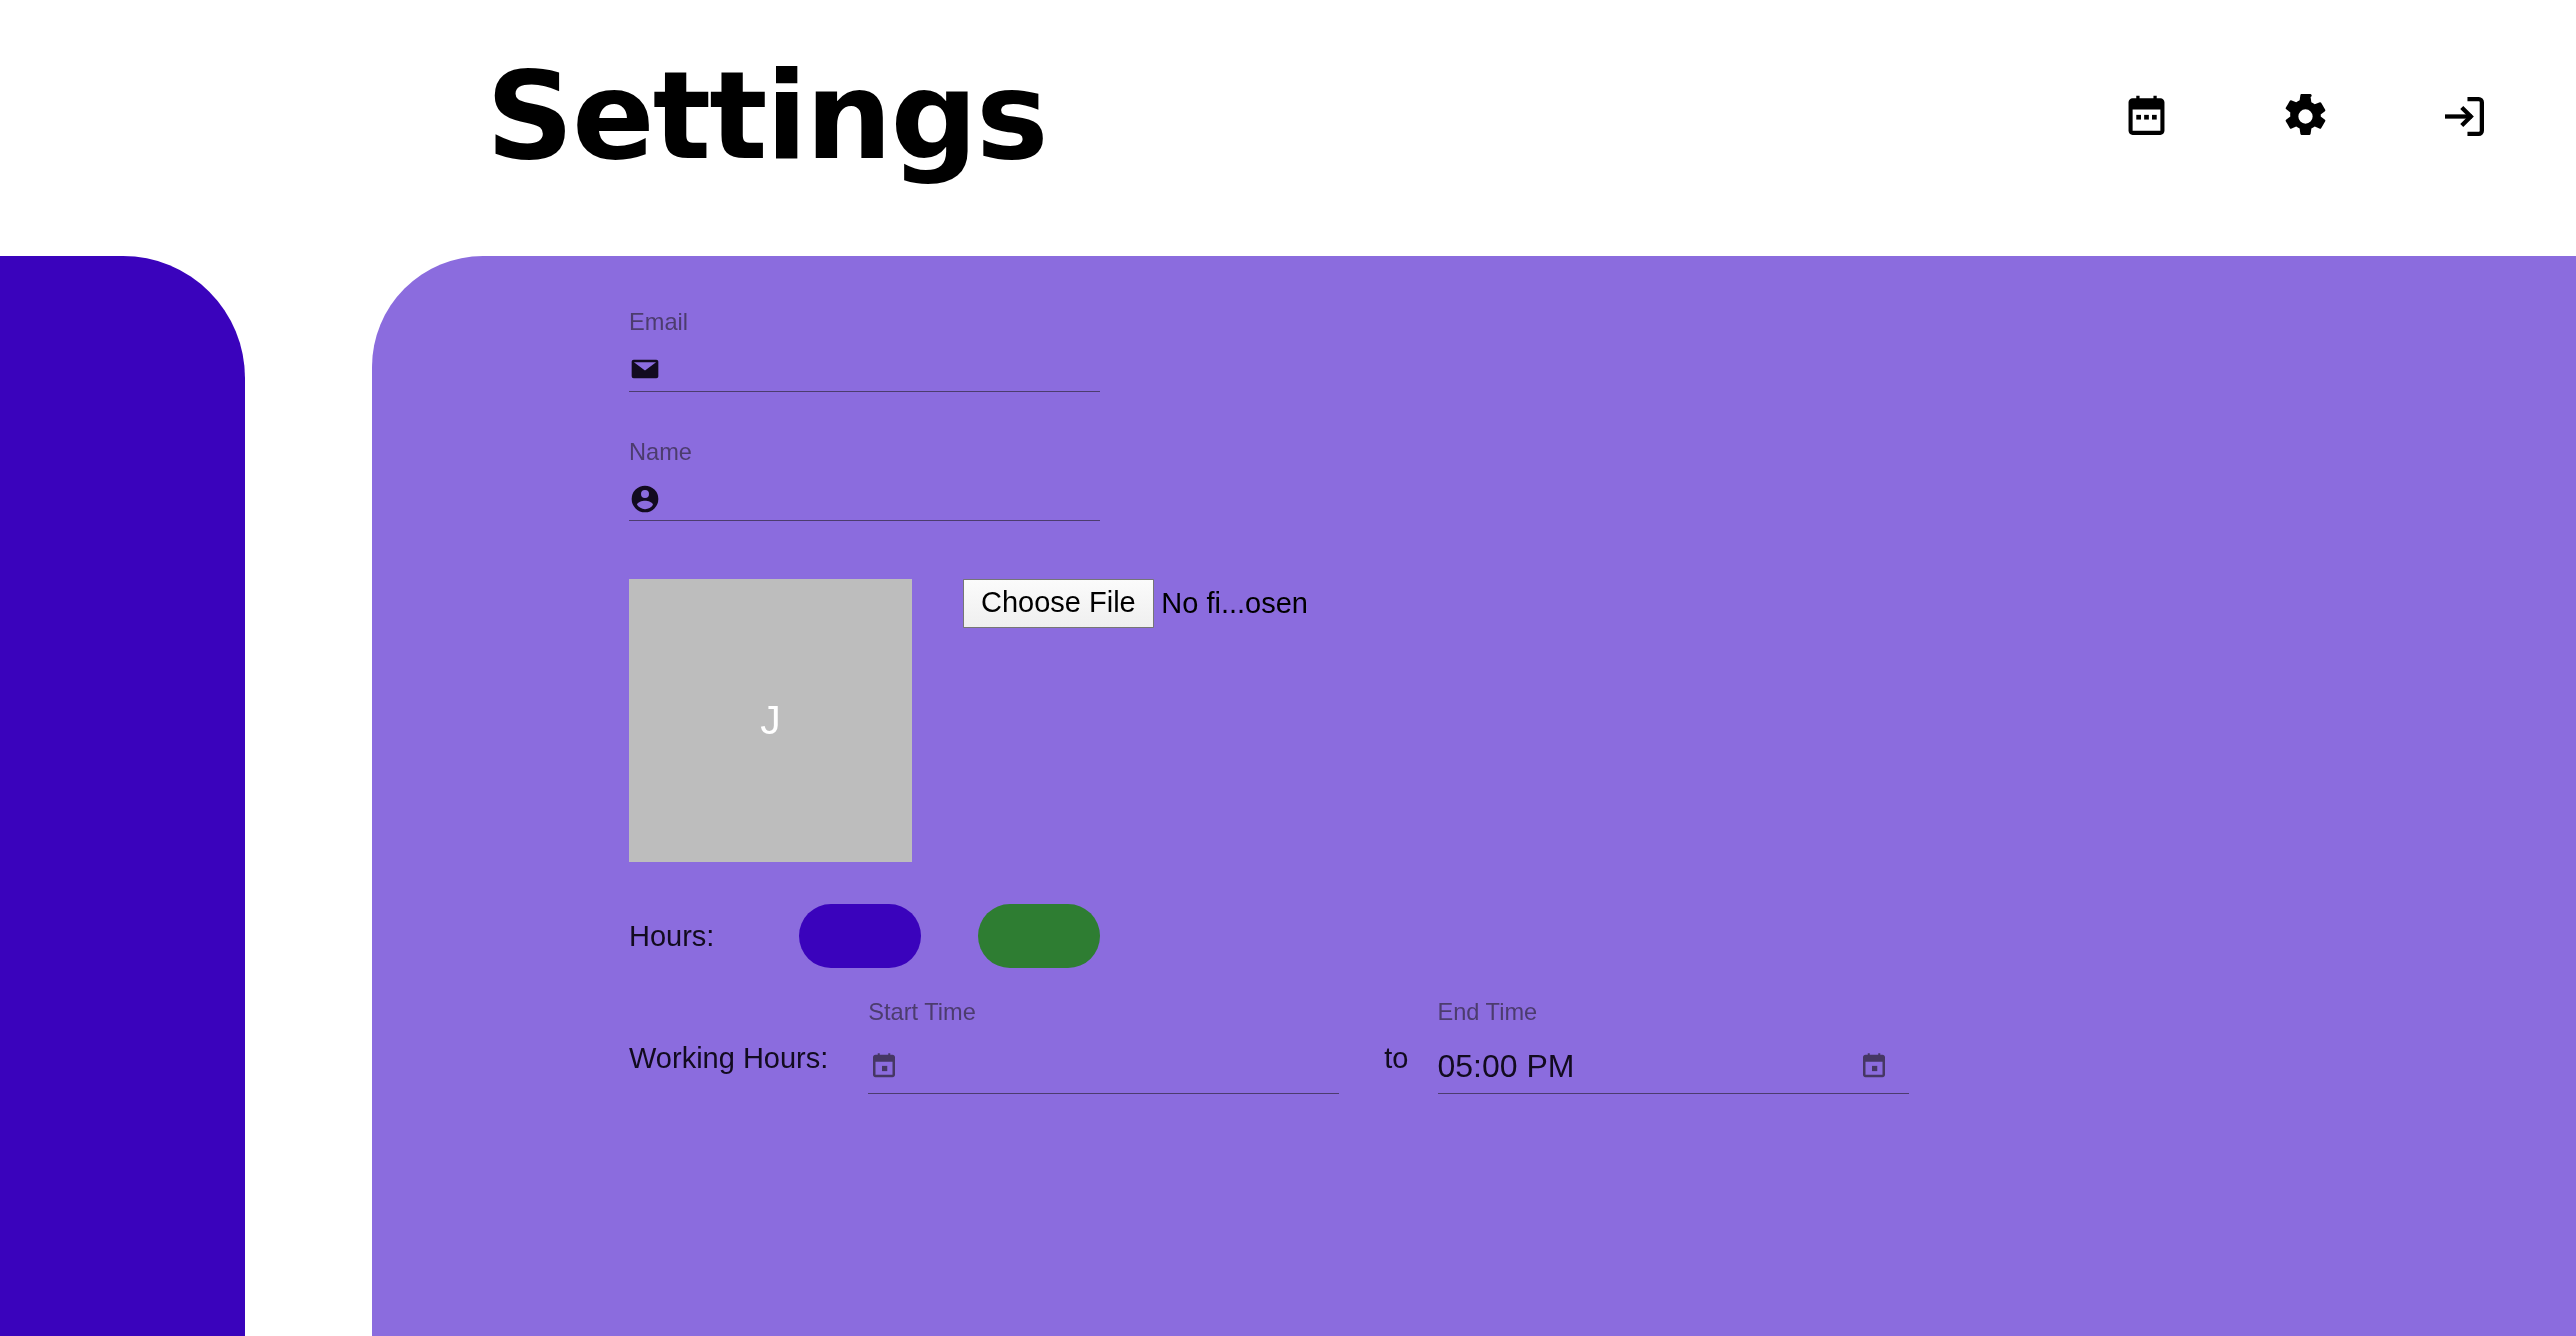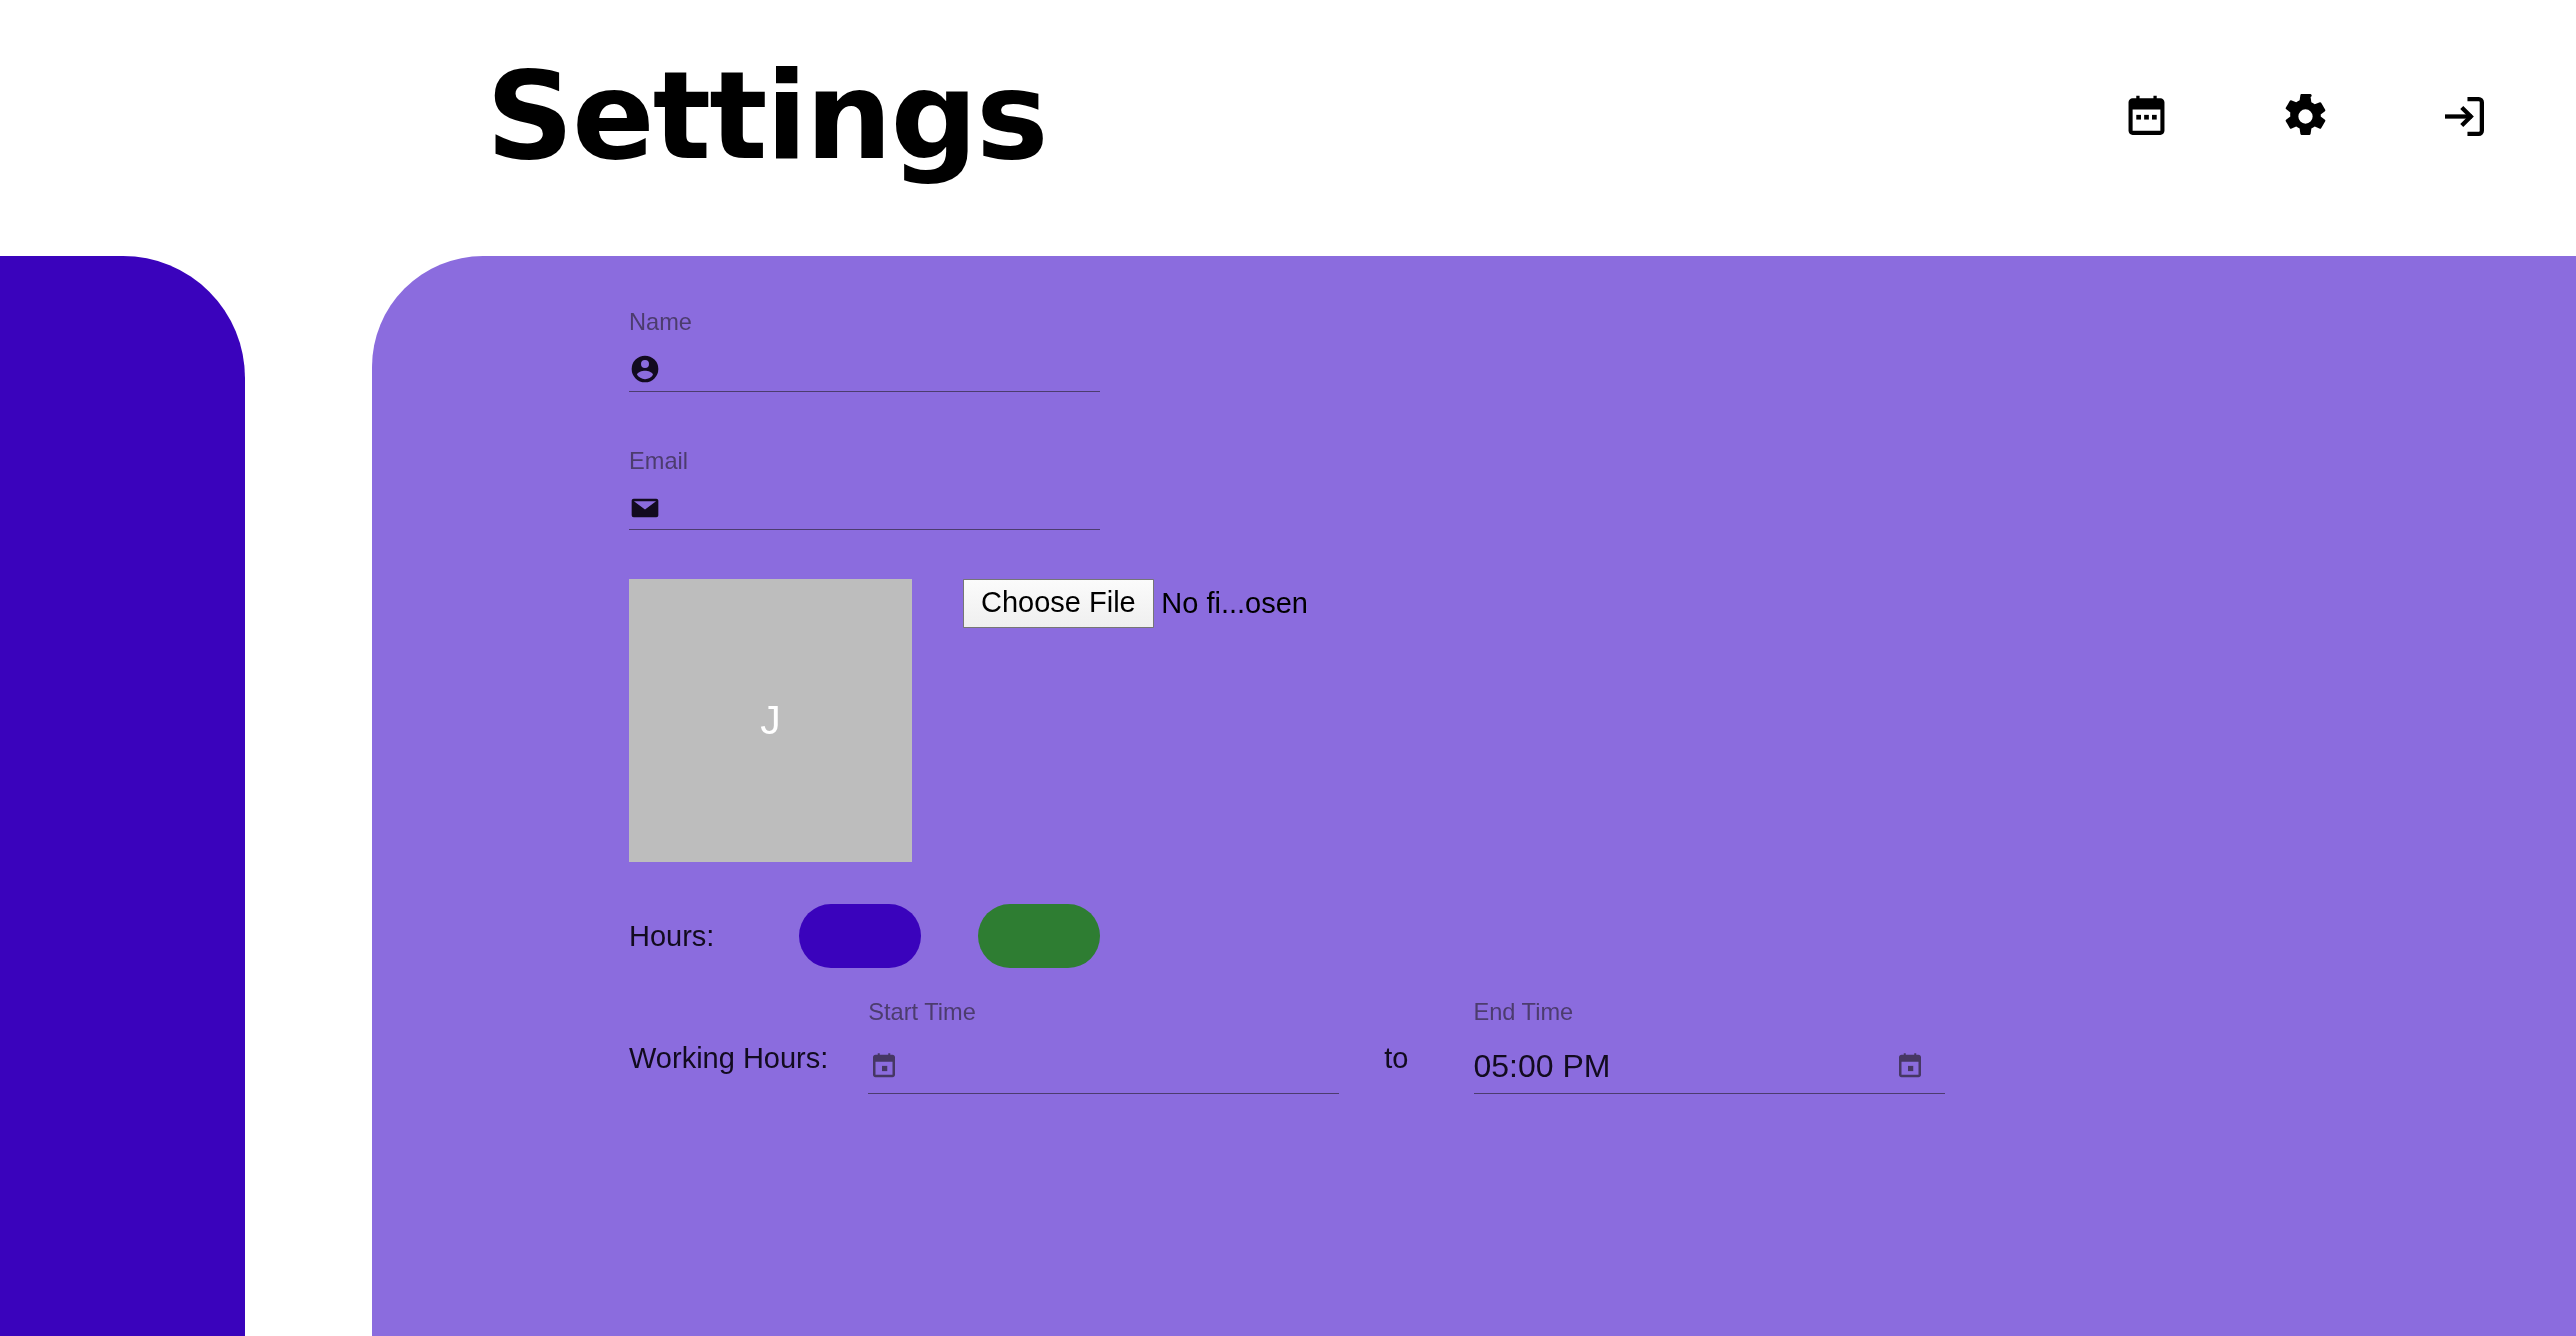--- a/index.html
+++ b/index.html
@@ -204,21 +204,21 @@
     color: #120B1F;
     line-height: 1;
     white-space: nowrap;
     padding-bottom: 21px;
   }
   .time-field {
     position: relative;
     width: 471px;
   }
   #start-time-field { margin-left: 40px; }
-  #end-time-field { margin-left: 65px; }
+  #end-time-field { margin-left: 29px; }
   .time-label {
     font-size: 23.6px;
     color: #4C3C6E;
     line-height: 1;
     margin-bottom: 15px;
     display: block;
   }
   .time-input-row {
     position: relative;
     height: 53px;
@@ -296,41 +296,41 @@
     </button>
 
   </div>
 </div>
 
 <div id="accent-panel"></div>
 <div id="content-panel"></div>
 
 <div id="settings-form">
 
+  <div class="field-group" id="email-group">
+    <label class="field-label">Email</label>
+    <div class="field-underline-row">
+      <span class="field-adorn">
+        <svg width="32" height="32" viewBox="0 0 24 24" fill="currentColor" aria-hidden="true">
+          <path d="M3.5 5h17c.83 0 1.5.67 1.5 1.5v11c0 .83-.67 1.5-1.5 1.5h-17A1.5 1.5 0 0 1 2 17.5v-11C2 5.67 2.67 5 3.5 5zm8.5 8.1L20.3 7H3.7L12 13.1z"></path>
+        </svg>
+      </span>
+      <input class="field-text-input" type="email" value="" style="">
+    </div>
+  </div>
+
   <div class="field-group" id="name-group">
     <label class="field-label">Name</label>
     <div class="field-underline-row">
       <span class="field-adorn">
         <svg width="32" height="32" viewBox="0 0 24 24" fill="currentColor" aria-hidden="true">
           <path d="M12 2a10 10 0 1 0 0 20 10 10 0 0 0 0-20zm0 3.2a3 3 0 1 1 0 6 3 3 0 0 1 0-6zm0 14.4c-2.5 0-4.71-1.28-6-3.22.03-1.99 4-3.08 6-3.08 1.99 0 5.97 1.09 6 3.08a7.18 7.18 0 0 1-6 3.22z"></path>
         </svg>
       </span>
       <input class="field-text-input" type="text" value="" style="">
-    </div>
-  </div>
-
-  <div class="field-group" id="email-group">
-    <label class="field-label">Email</label>
-    <div class="field-underline-row">
-      <span class="field-adorn">
-        <svg width="32" height="32" viewBox="0 0 24 24" fill="currentColor" aria-hidden="true">
-          <path d="M3.5 5h17c.83 0 1.5.67 1.5 1.5v11c0 .83-.67 1.5-1.5 1.5h-17A1.5 1.5 0 0 1 2 17.5v-11C2 5.67 2.67 5 3.5 5zm8.5 8.1L20.3 7H3.7L12 13.1z"></path>
-        </svg>
-      </span>
-      <input class="field-text-input" type="email" value="" style="">
     </div>
   </div>
 
   <div id="avatar-row">
     <div id="avatar">
       <span>J</span>
     </div>
     <div id="file-picker">
       <button id="choose-file-button">Choose File</button>
       <span id="file-status-text">No fi...osen</span>

